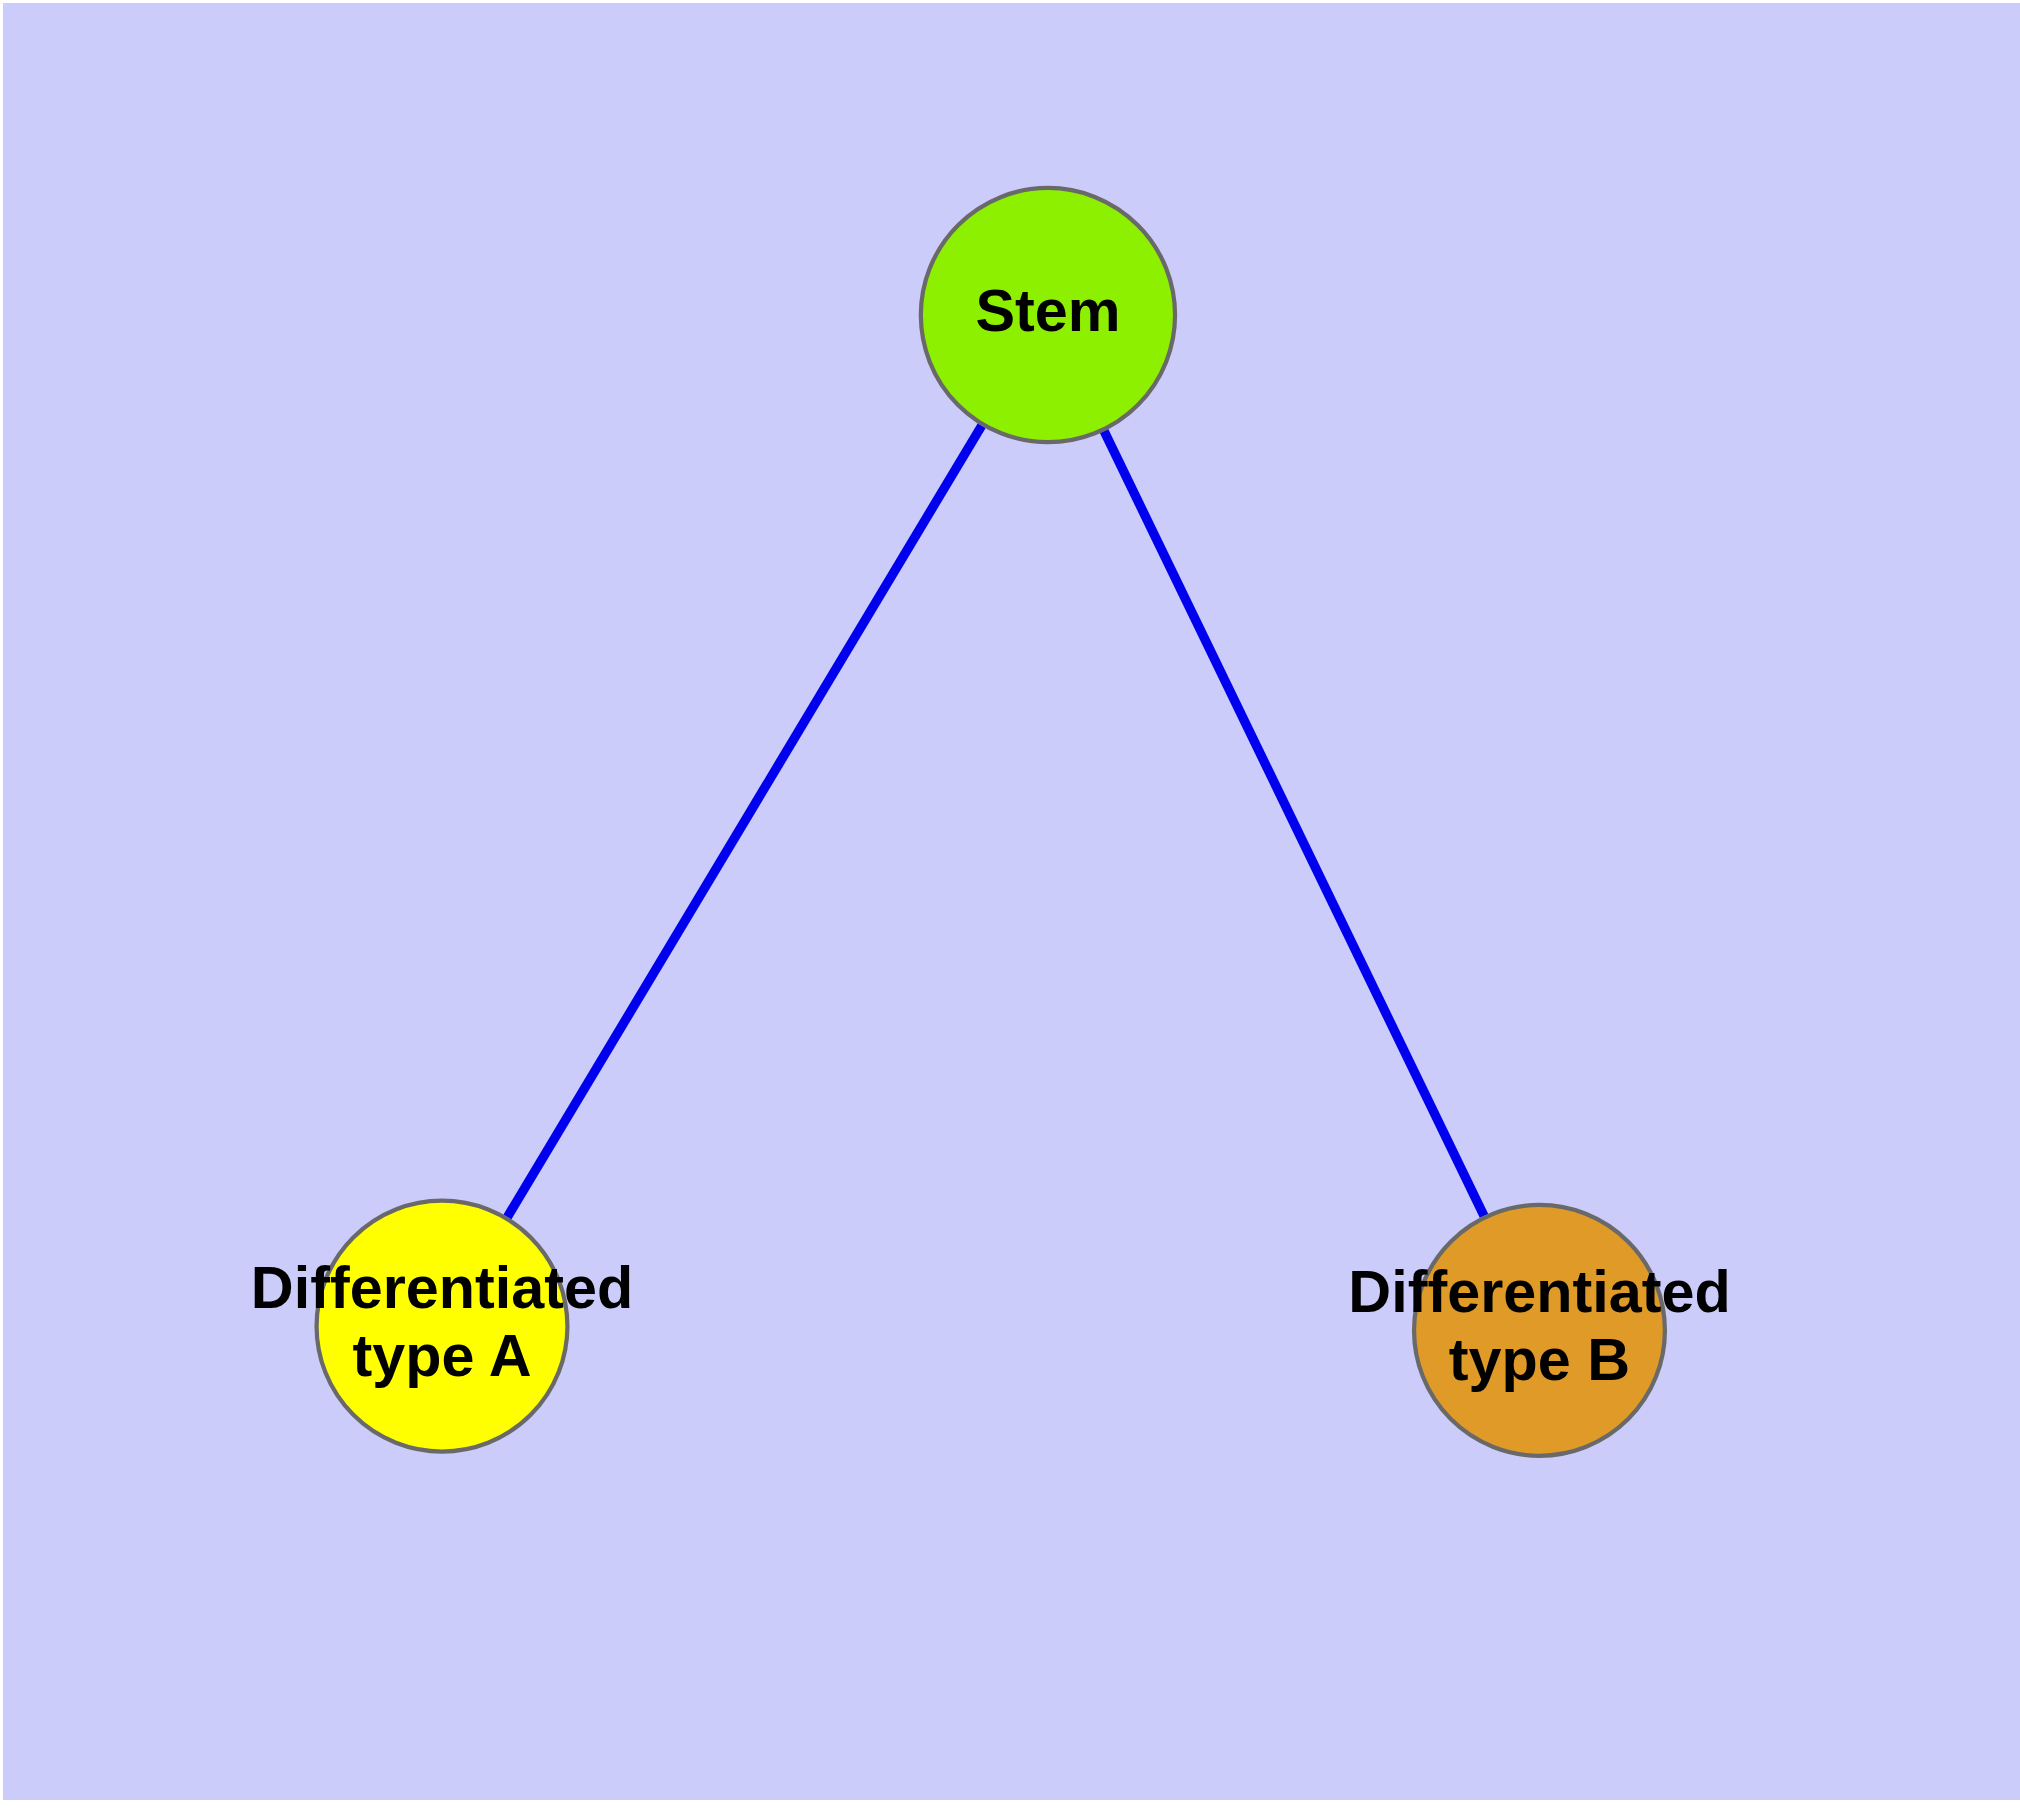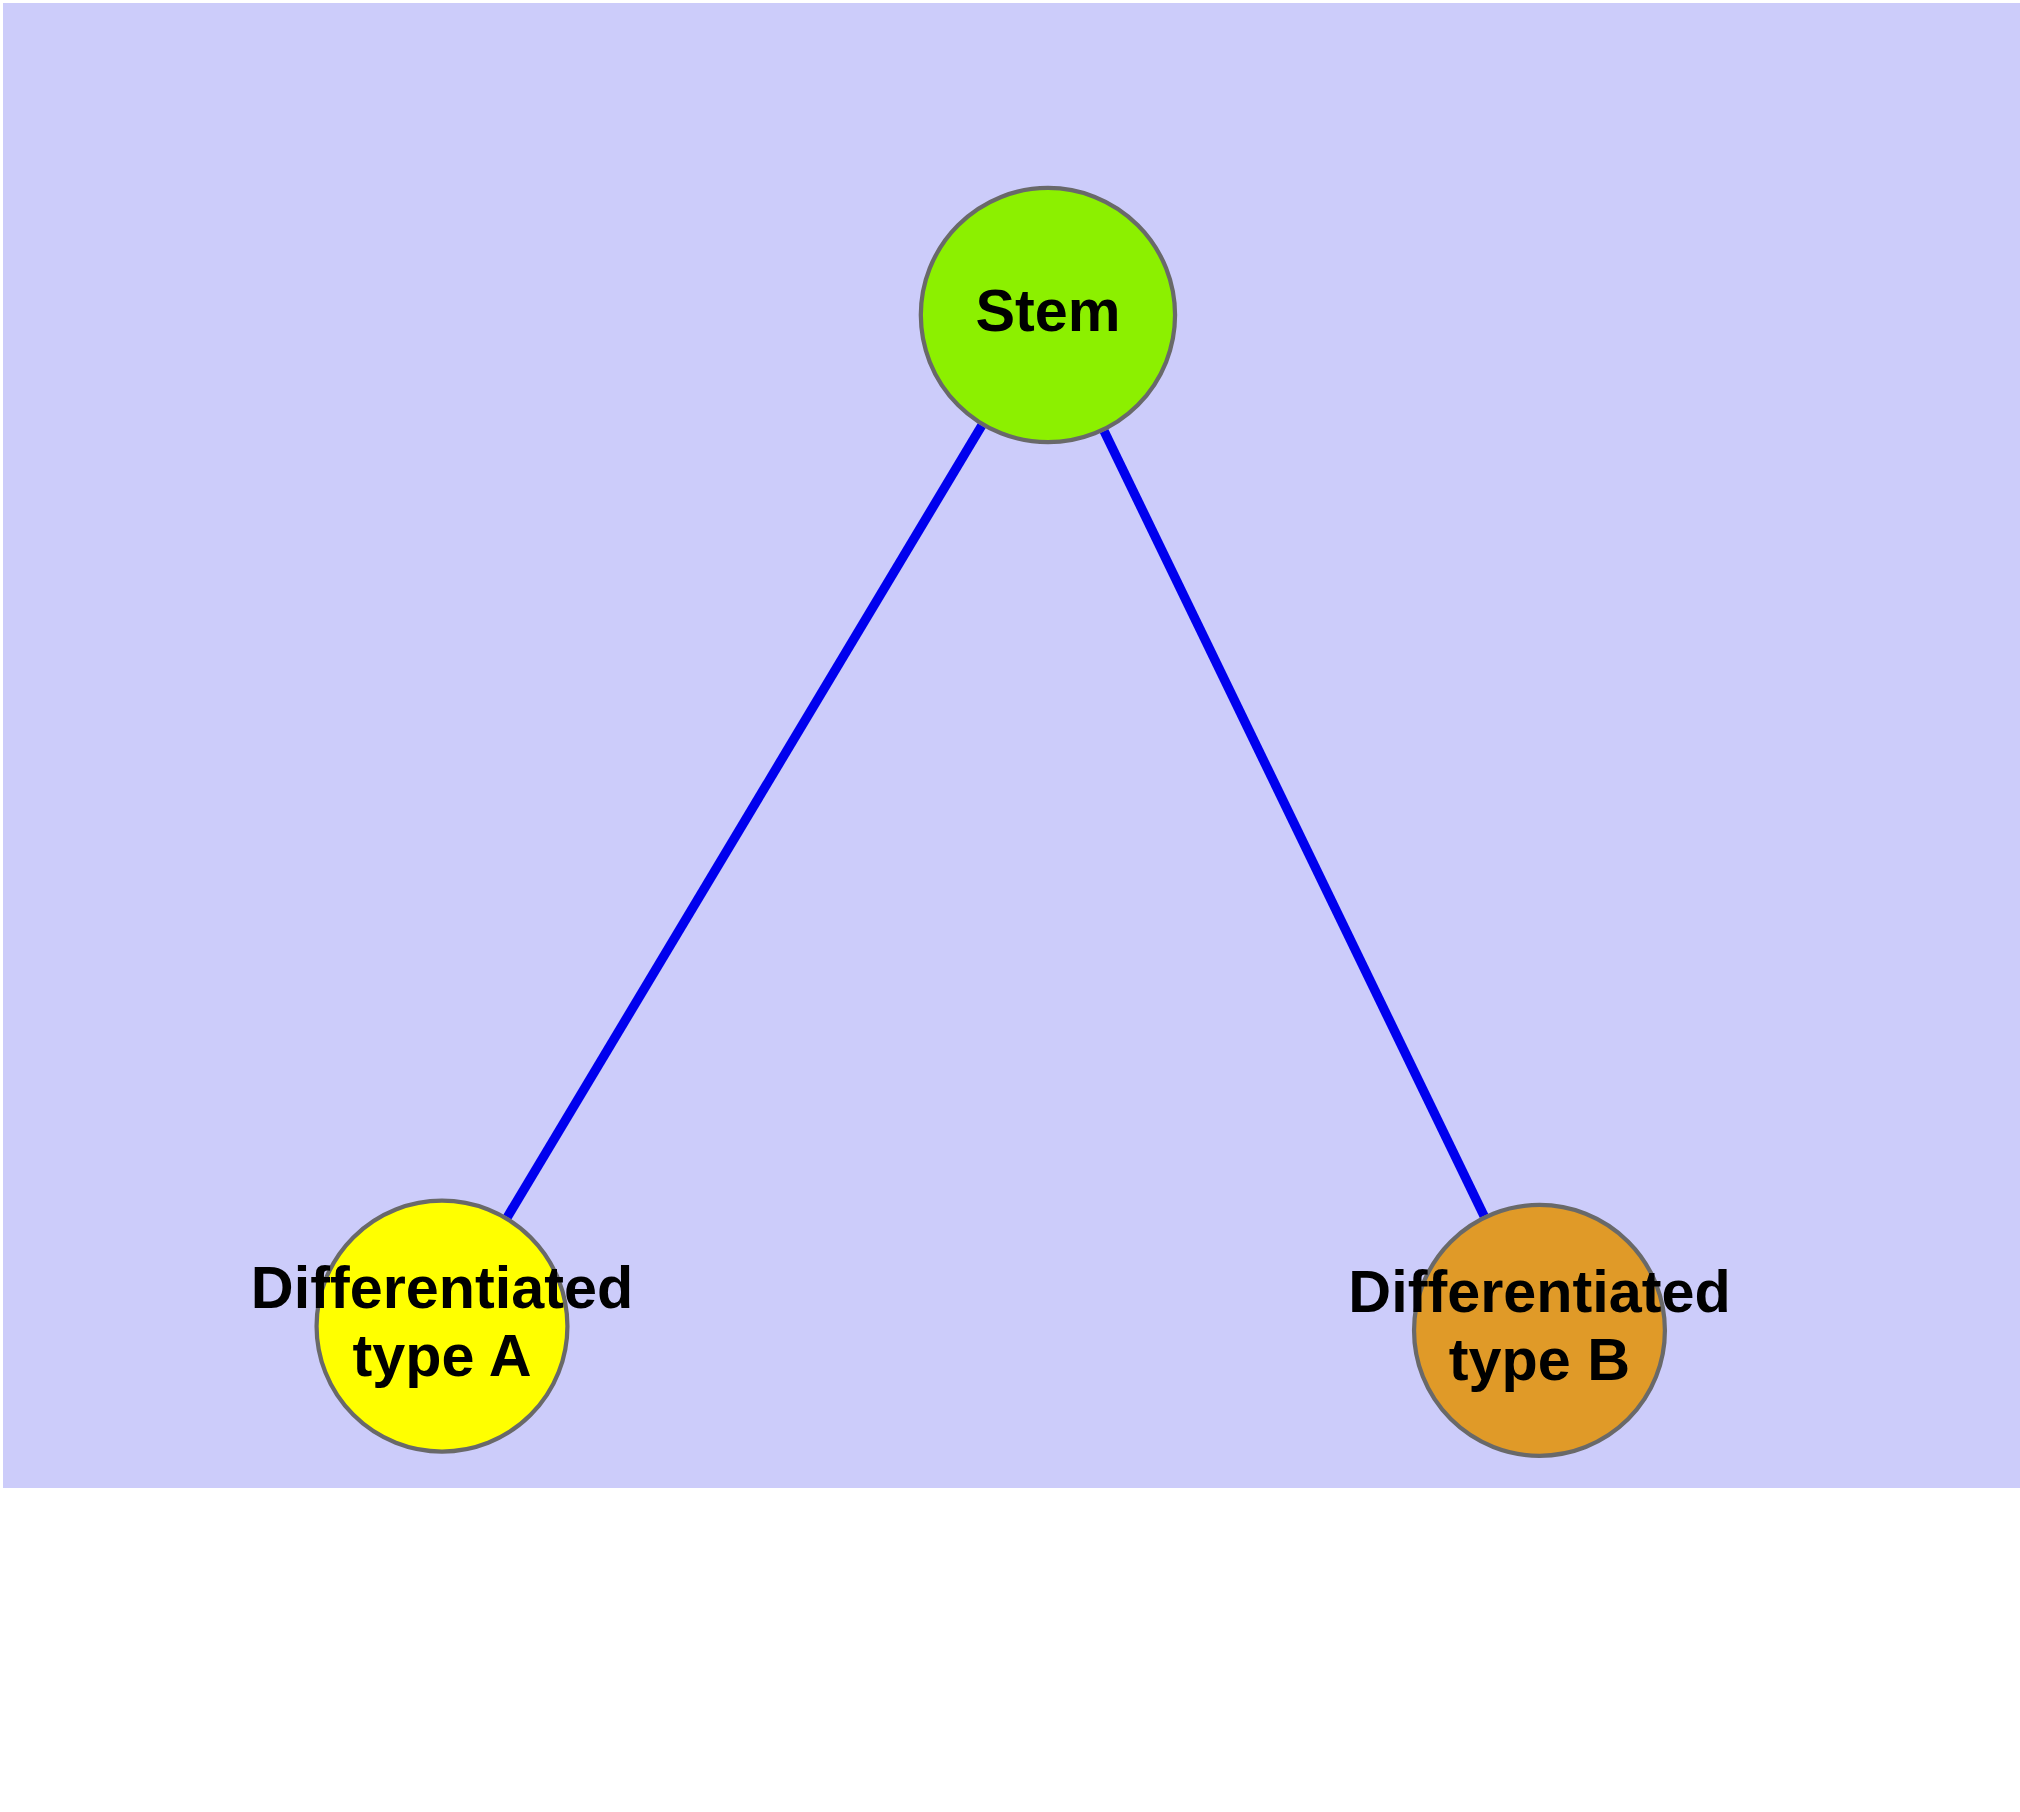--- a/index.html
+++ b/index.html
@@ -19,21 +19,21 @@
     width: 2021px;
     height: 1812px;
     background: #ffffff;
     box-sizing: border-box;
   }
   #graph-plot {
     position: absolute;
     left: 3.4px;
     top: 3.4px;
     width: 2017px;
-    height: 1485px;
+    height: 1797px;
     background: #ccccfa;
     overflow: hidden;
   }
   #graph-svg {
     position: absolute;
     left: 0;
     top: 0;
     width: 2017px;
     height: 1809px;
     display: block;

